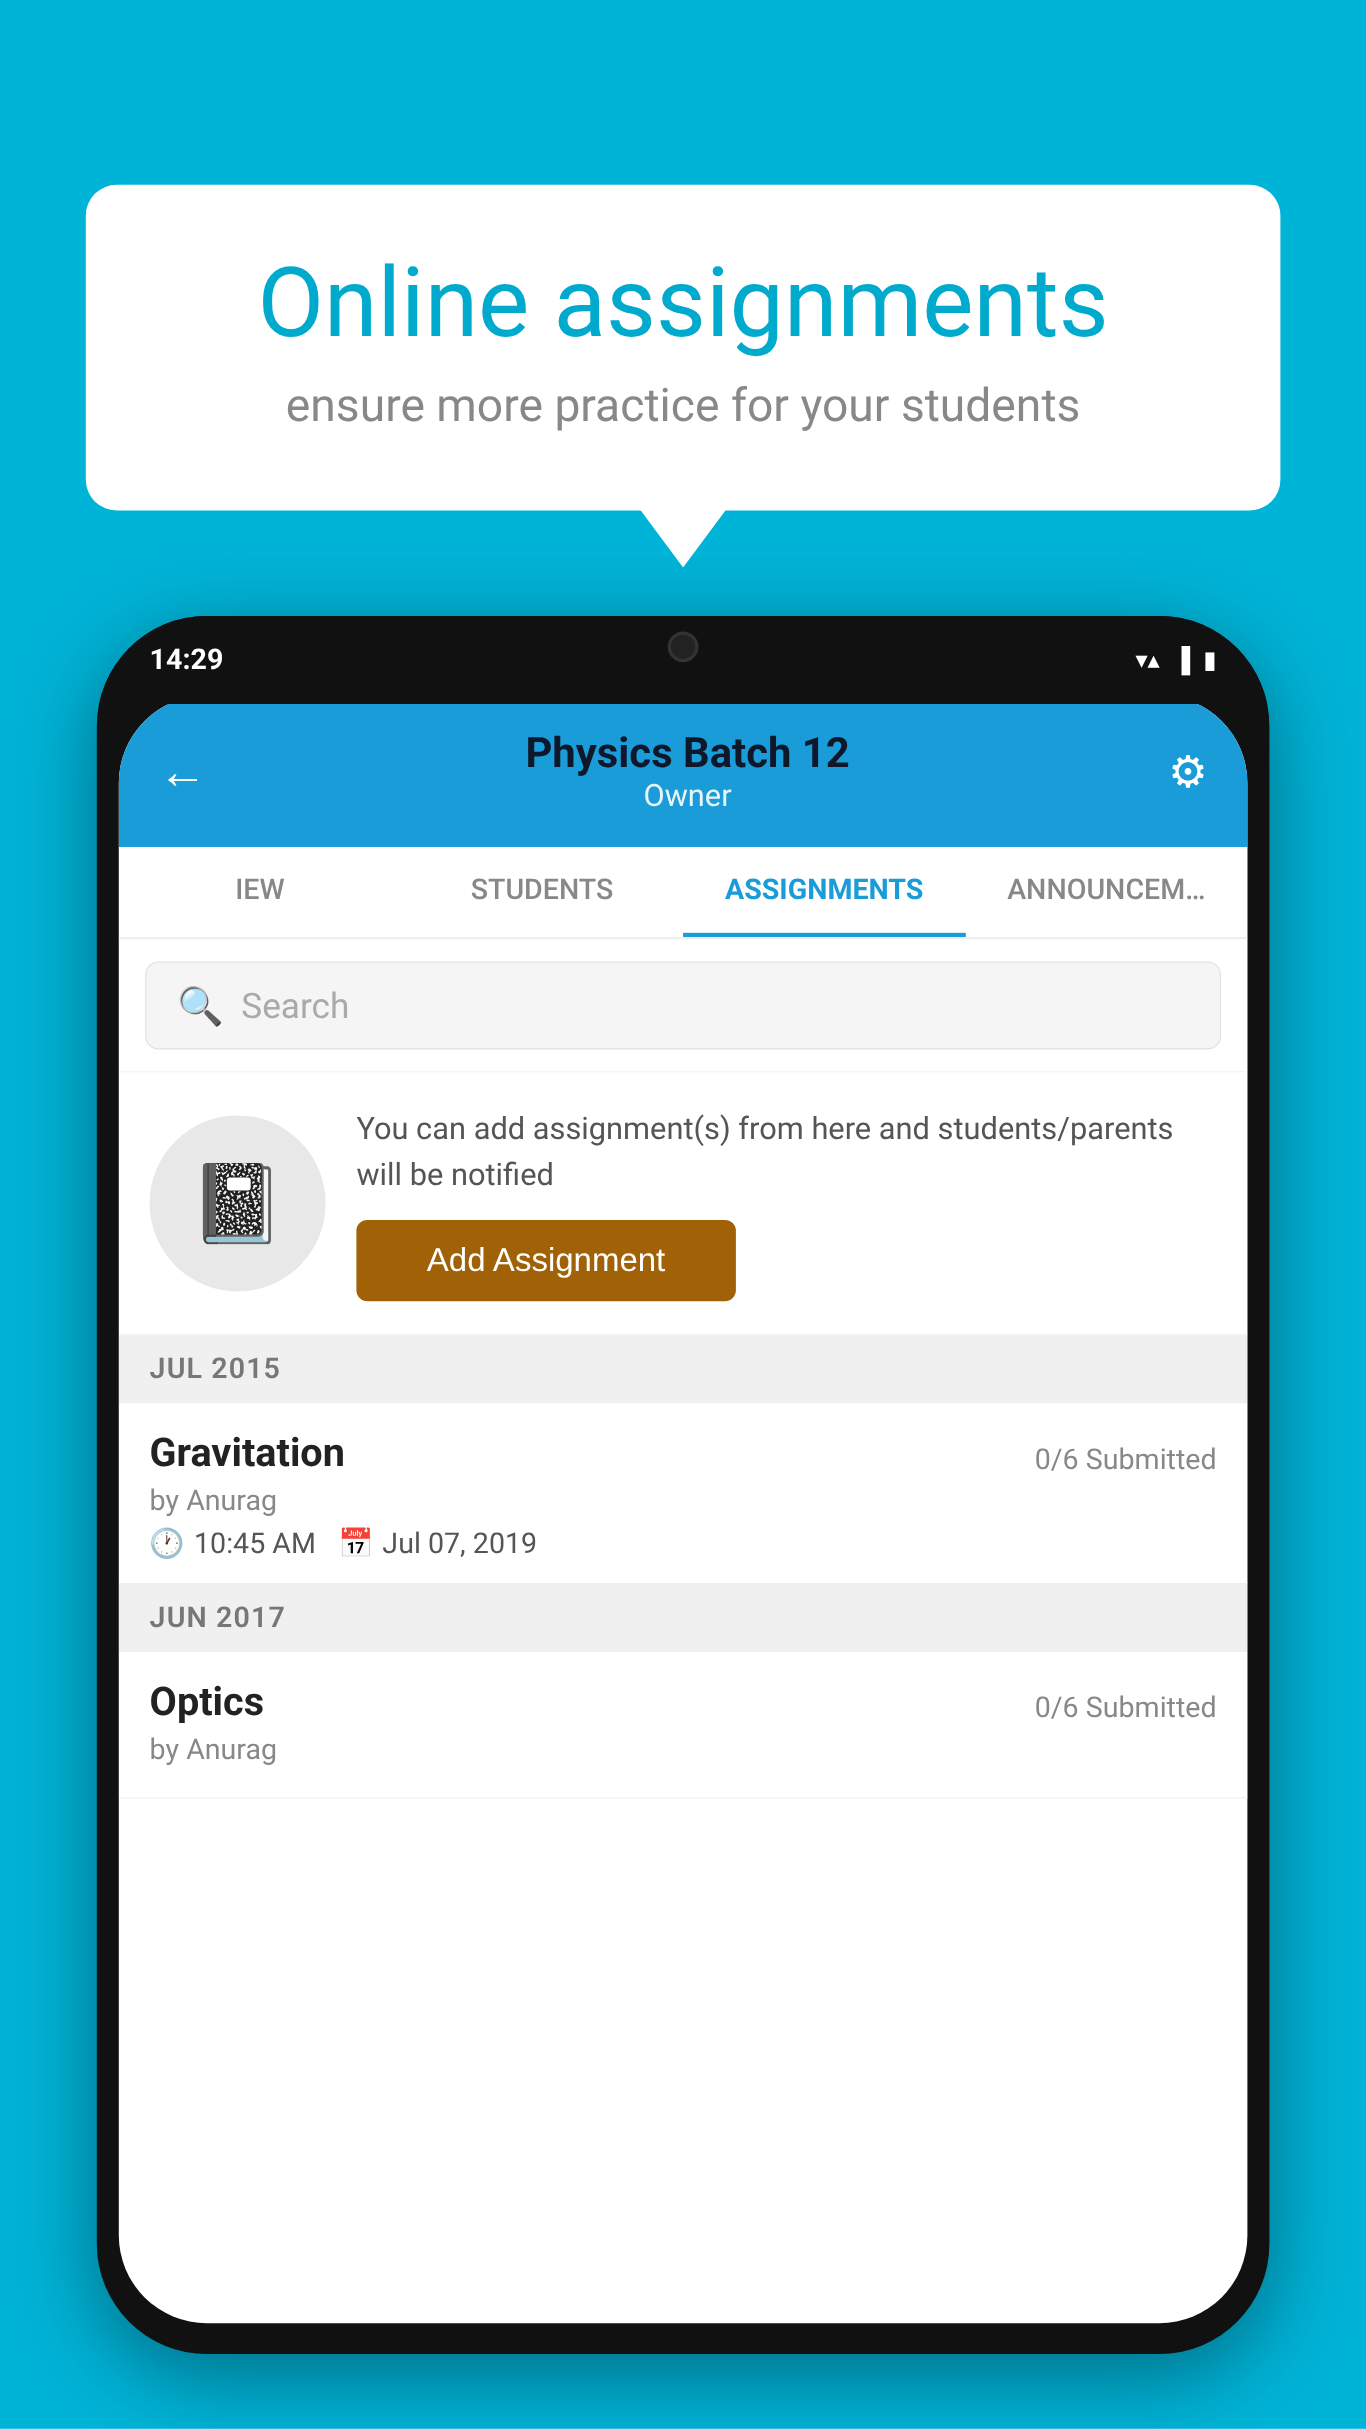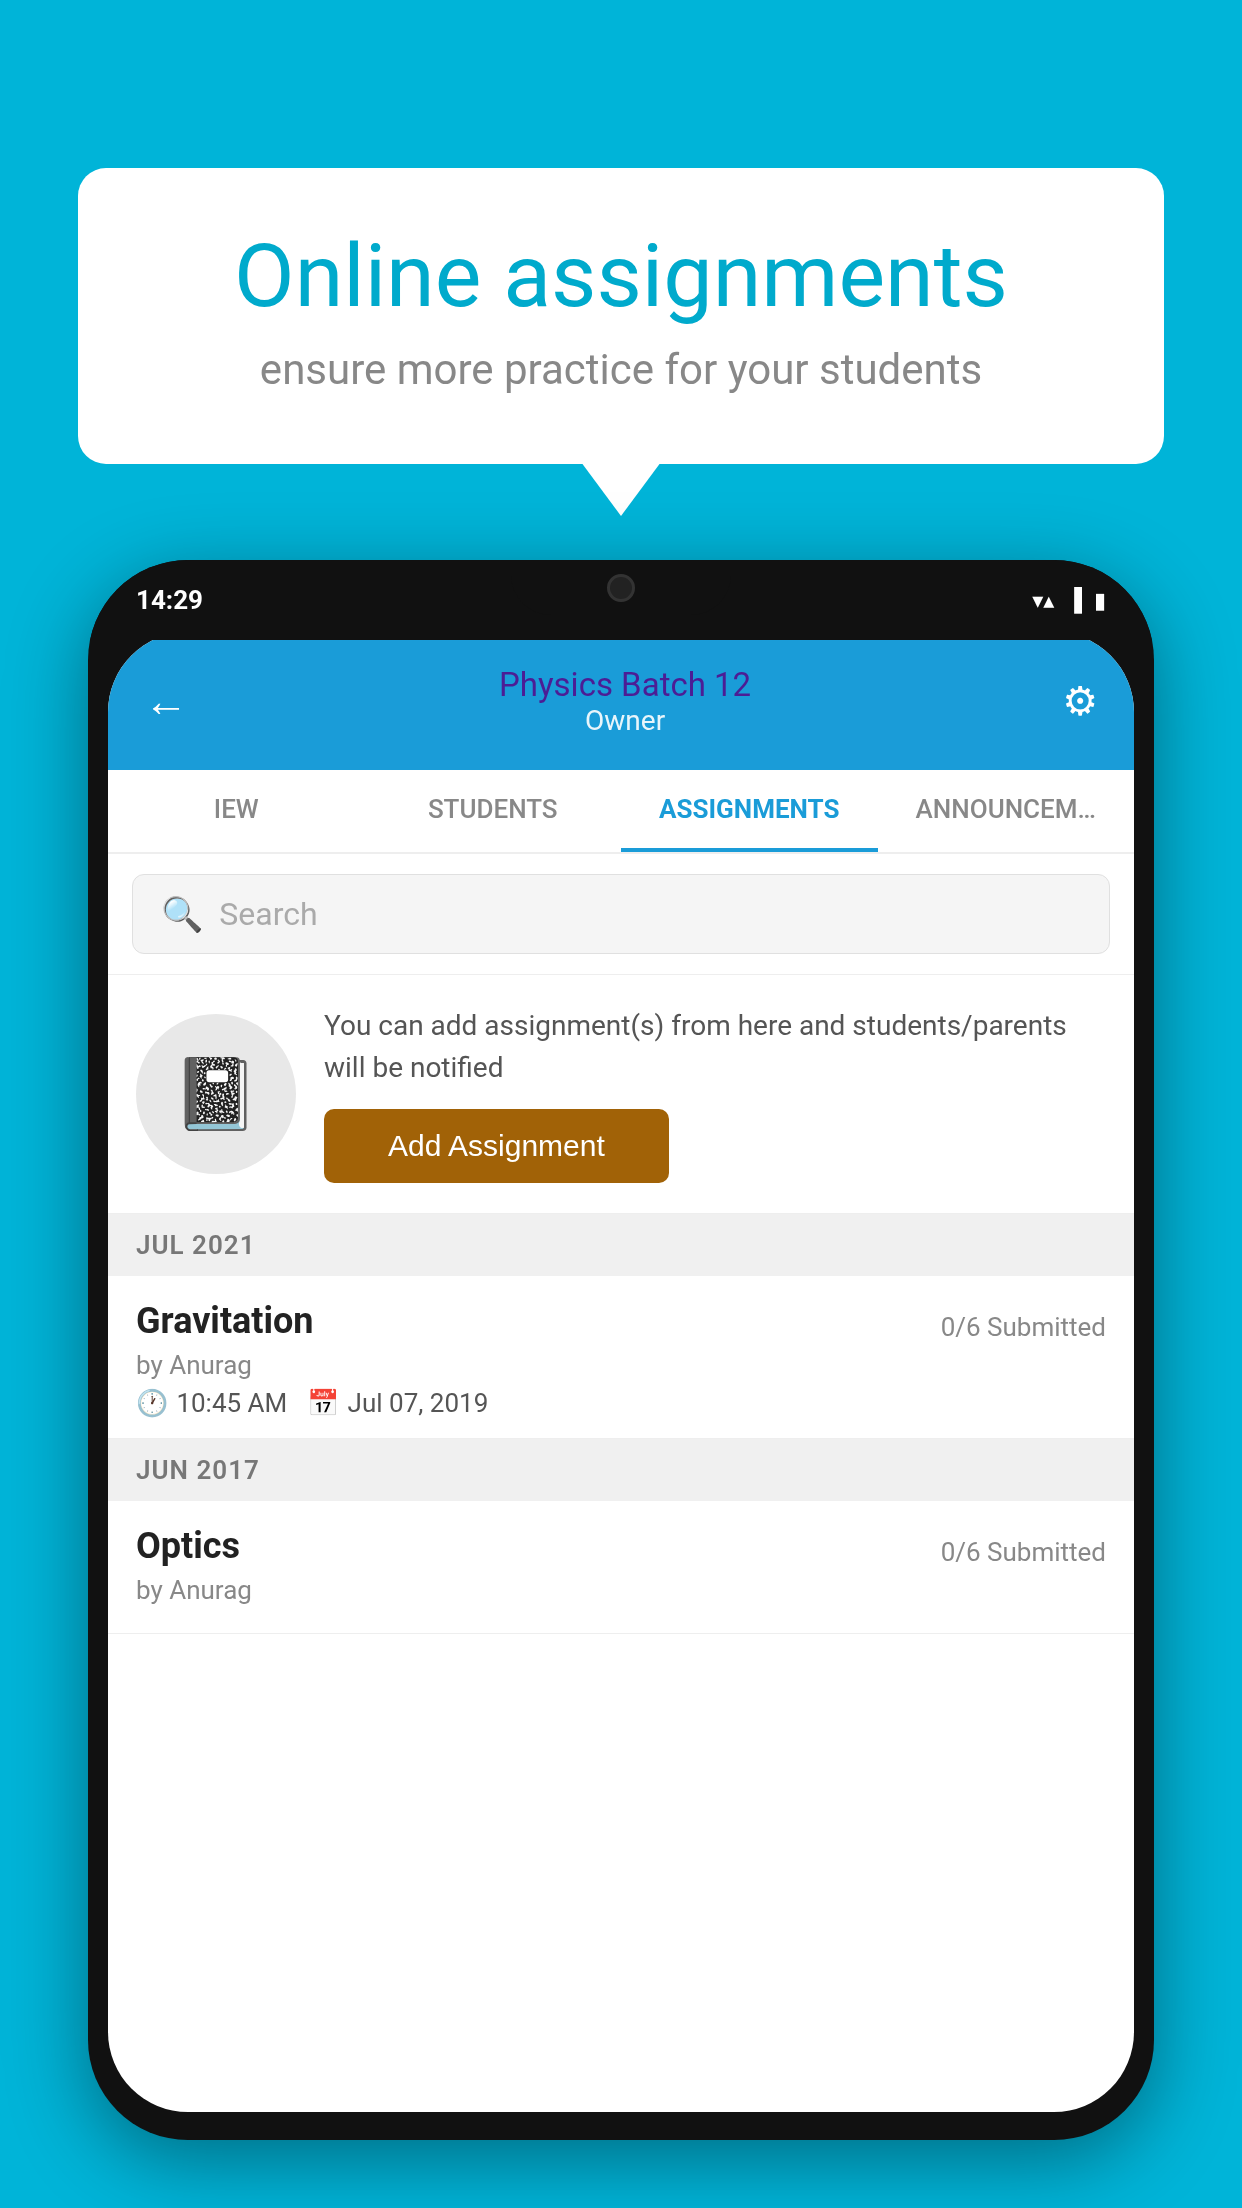--- a/index.html
+++ b/index.html
@@ -153,23 +153,23 @@
       color: white;
       font-size: 44px;
       cursor: pointer;
     }
 
     .header-title-area {
       text-align: center;
     }
 
     .header-title {
-      color: #4c1d95;
-      font-size: 33px;
-      font-weight: 400;
+      color: #0f172a;
+      font-size: 38px;
+      font-weight: 700;
     }
 
     .header-subtitle {
       color: rgba(255,255,255,0.9);
       font-size: 28px;
       font-weight: 400;
     }
 
     .header-settings {
       color: white;
@@ -395,21 +395,21 @@
     <div class="info-card">
       <div class="info-icon-circle">
         <span class="notebook-icon">📓</span>
       </div>
       <div class="info-content">
         <div class="info-text">You can add assignment(s) from here and students/parents will be notified</div>
         <button class="add-assignment-btn">Add Assignment</button>
       </div>
     </div>
 
-    <div class="month-header">JUL 2021</div>
+    <div class="month-header">JUL 2015</div>
 
     <div class="assignment-item">
       <div class="assignment-top-row">
         <span class="assignment-title">Gravitation</span>
         <span class="assignment-submitted">0/6 Submitted</span>
       </div>
       <div class="assignment-author">by Anurag</div>
       <div class="assignment-meta">
         <div class="meta-item">
           <span class="meta-icon">🕐</span>

